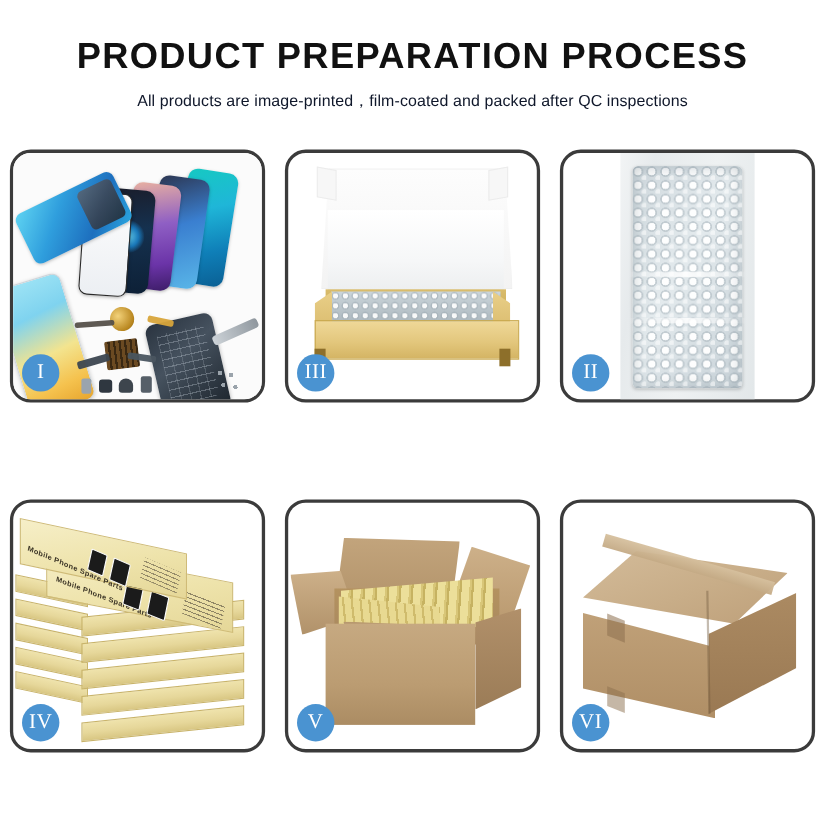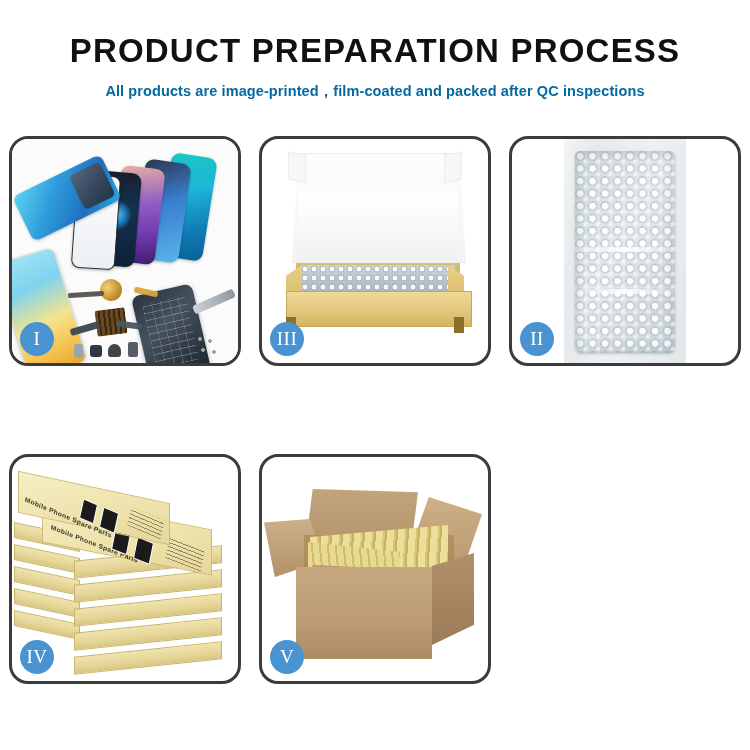--- a/index.html
+++ b/index.html
@@ -27,22 +27,22 @@
     font-weight: 700;
     letter-spacing: 1.2px;
     color: #111111;
     line-height: 1;
     margin: 0;
     white-space: nowrap;
   }
   #page-subtitle {
     font-family: "Liberation Sans", sans-serif;
     font-size: 14.5px;
-    font-weight: 700;
-    color: #0369a1;
+    font-weight: 400;
+    color: #0f172a;
     margin: 15px 0 0 0;
     letter-spacing: 0.1px;
     white-space: nowrap;
   }
 
   
   #panel-grid {
     position: absolute;
     top: 136px;
     left: 9px;
@@ -472,14 +472,26 @@
       <div class="v-interior"></div>
       <div class="v-content"></div>
       <div class="v-content2"></div>
       <div class="v-flap-front"></div>
       <div class="v-body"></div>
       <div class="v-side"></div>
     </div>
     <div class="badge">V</div>
   </div>
 
+  <div class="panel">
+    <div class="panel-stage">
+      <div class="vi-top"></div>
+      <div class="vi-tape"></div>
+      <div class="vi-front"></div>
+      <div class="vi-right"></div>
+      <div class="vi-edge"></div>
+      <div class="vi-tab1"></div>
+      <div class="vi-tab2"></div>
+    </div>
+    <div class="badge">VI</div>
+  </div>
 
 </div>
 
 </body></html>

